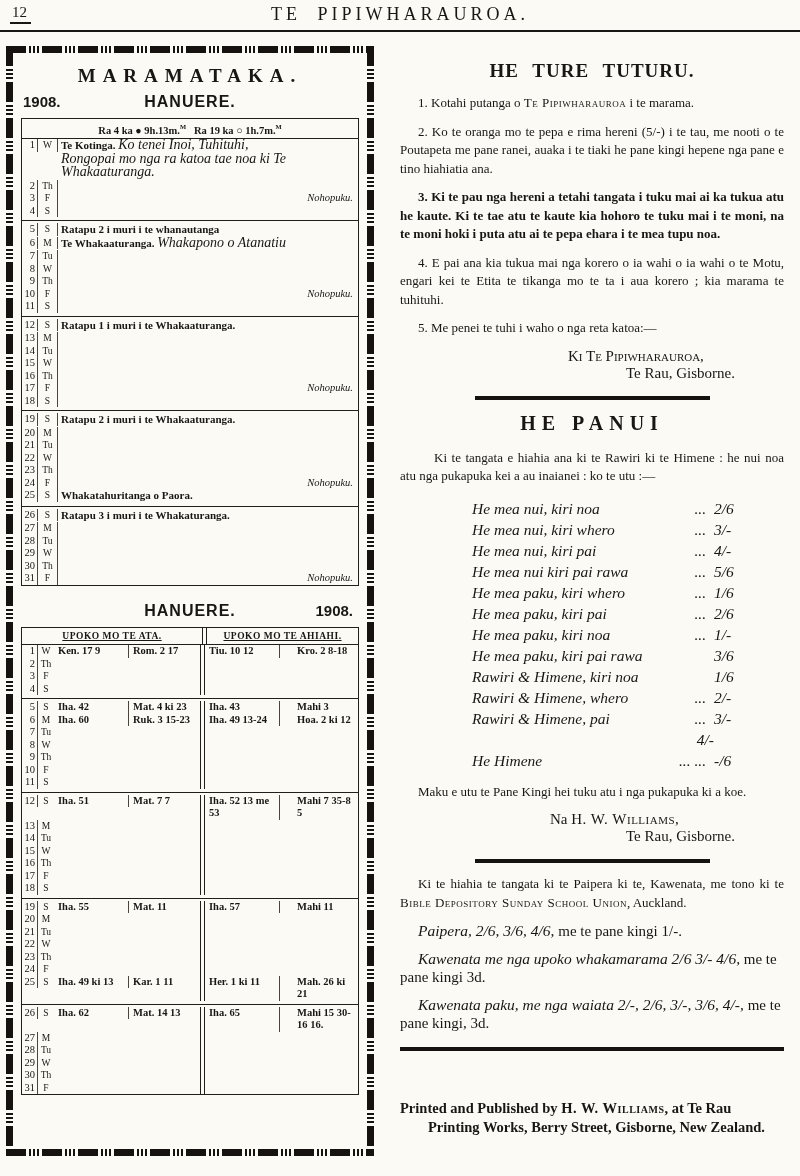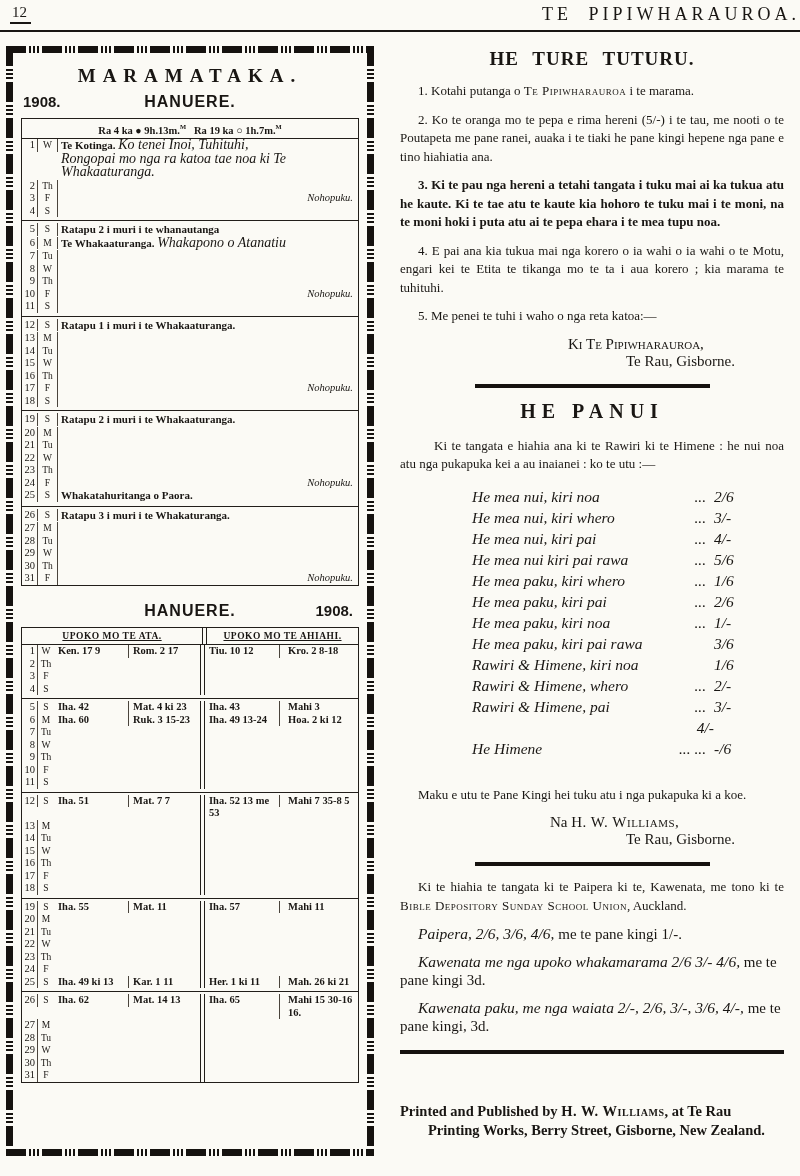--- a/index.html
+++ b/index.html
@@ -5,21 +5,21 @@
   * { box-sizing: border-box; }
   html,body { margin:0; padding:0; }
   body {
     width:800px; height:1176px; overflow:hidden;
     background:#fbfaf5; color:#191613;
     font-family:"Liberation Serif", serif;
   }
   
   .pagehead { position:relative; height:36px; }
   .pagenum { position:absolute; left:10px; top:4px; font-size:15px; border-bottom:2px solid #191613; padding:0 4px 1px 2px; }
-  .masthead { position:absolute; left:0; right:0; top:4px; text-align:right; font-size:18px; letter-spacing:4px; word-spacing:8px; }
+  .masthead { position:absolute; left:0; right:0; top:4px; text-align:center; font-size:18px; letter-spacing:4px; word-spacing:8px; }
   .headrule { position:absolute; left:0; right:0; bottom:4px; border-top:2px solid #191613; }
   main { display:flex; padding:0 6px; }
   .leftcol { width:368px; flex:none; }
   .rightcol { flex:1; padding:4px 10px 0 26px; }
 
   
   .ornate { position:relative; margin-top:10px; height:1110px; padding:15px 15px 10px; }
   .strip-h { position:absolute; left:0; right:0; height:7px;
     background:repeating-linear-gradient(90deg,#15120f 0 20px,transparent 20px 23px,#15120f 23px 25px,transparent 25px 27px,#15120f 27px 29px,transparent 29px 31px,#15120f 31px 33px,transparent 33px 36px); }
   .strip-v { position:absolute; top:0; bottom:0; width:7px;
@@ -48,36 +48,36 @@
   .c2head { display:grid; grid-template-columns:180px 5px 1fr; border-bottom:1px solid #221e1a; font-weight:bold; text-align:center; font-size:9.5px; letter-spacing:0.5px; }
   .c2head .hc { text-decoration:underline; padding:2px 0; }
   .c2head .sep { border-left:1px solid #221e1a; border-right:1px solid #221e1a; }
   .c2row { display:grid; grid-template-columns:16px 16px 74px 72px 5px 74px 1fr; min-height:12.5px; align-items:start; font-weight:bold; }
   .c2row .d { text-align:right; padding-right:2px; border-right:1px solid #4a443c; font-weight:normal; }
   .c2row .w { text-align:center; font-size:9.5px; font-weight:normal; }
   .c2row .ca { padding-left:4px; }
   .c2row .cb { padding-left:4px; border-left:1px solid #4a443c; }
   .c2row .sep { border-left:1px solid #221e1a; border-right:1px solid #221e1a; align-self:stretch; }
   .c2row .cc { padding-left:4px; }
-  .c2row .cd { padding-left:8px; border-left:1px solid #4a443c; }
+  .c2row .cd { padding-left:17px; border-left:1px solid #4a443c; }
 
   
-  .ture-title { font-size:19px; font-weight:bold; text-align:center; letter-spacing:1px; word-spacing:8px; margin:8px 0 12px; }
+  .ture-title { font-size:19px; font-weight:bold; text-align:center; letter-spacing:1px; word-spacing:8px; margin:20px 0 12px; }
   .rp { margin:0 0 10px; text-align:justify; text-indent:18px; font-size:13px; line-height:18.5px; }
   .rp.bold { font-weight:bold; }
   .sc { font-variant:small-caps; letter-spacing:0.5px; }
   .addr1 { margin:2px 0 0 168px; font-variant:small-caps; font-size:15px; }
   .addr2 { margin:0 0 0 226px; font-size:15px; }
   .bar { width:235px; height:3px; border-top:3px solid #15120f; border-bottom:1px solid #15120f; margin:14px auto 12px; }
   .panui-title { font-size:20px; font-weight:bold; text-align:center; letter-spacing:6px; margin:12px 0 14px; }
   .panui-intro { text-indent:34px; }
   .pricelist { margin:12px 28px 12px 72px; font-style:italic; font-size:15.5px; line-height:21px; }
   .prow { display:grid; grid-template-columns:1fr auto 42px; }
   .prow .ld { padding:0 8px; }
-  .outro { margin-top:27px; }
+  .outro { margin-top:12px; }
   .sig1 { margin:4px 0 0 150px; font-size:15px; }
   .sig2 { margin:0 0 0 226px; font-size:15px; }
   .bp { font-size:15px; margin:0 0 9px; text-indent:18px; line-height:18.5px; }
   .bp i { font-size:15.5px; }
   .dblrule { border-top:3px solid #15120f; border-bottom:1.5px solid #15120f; height:4px; margin:14px 0 10px; }
   .imprint { font-size:14.5px; font-weight:bold; line-height:19px; padding-left:28px; text-indent:-28px;margin-top:48px; }
 </style>
 </head>
 <body>
 

